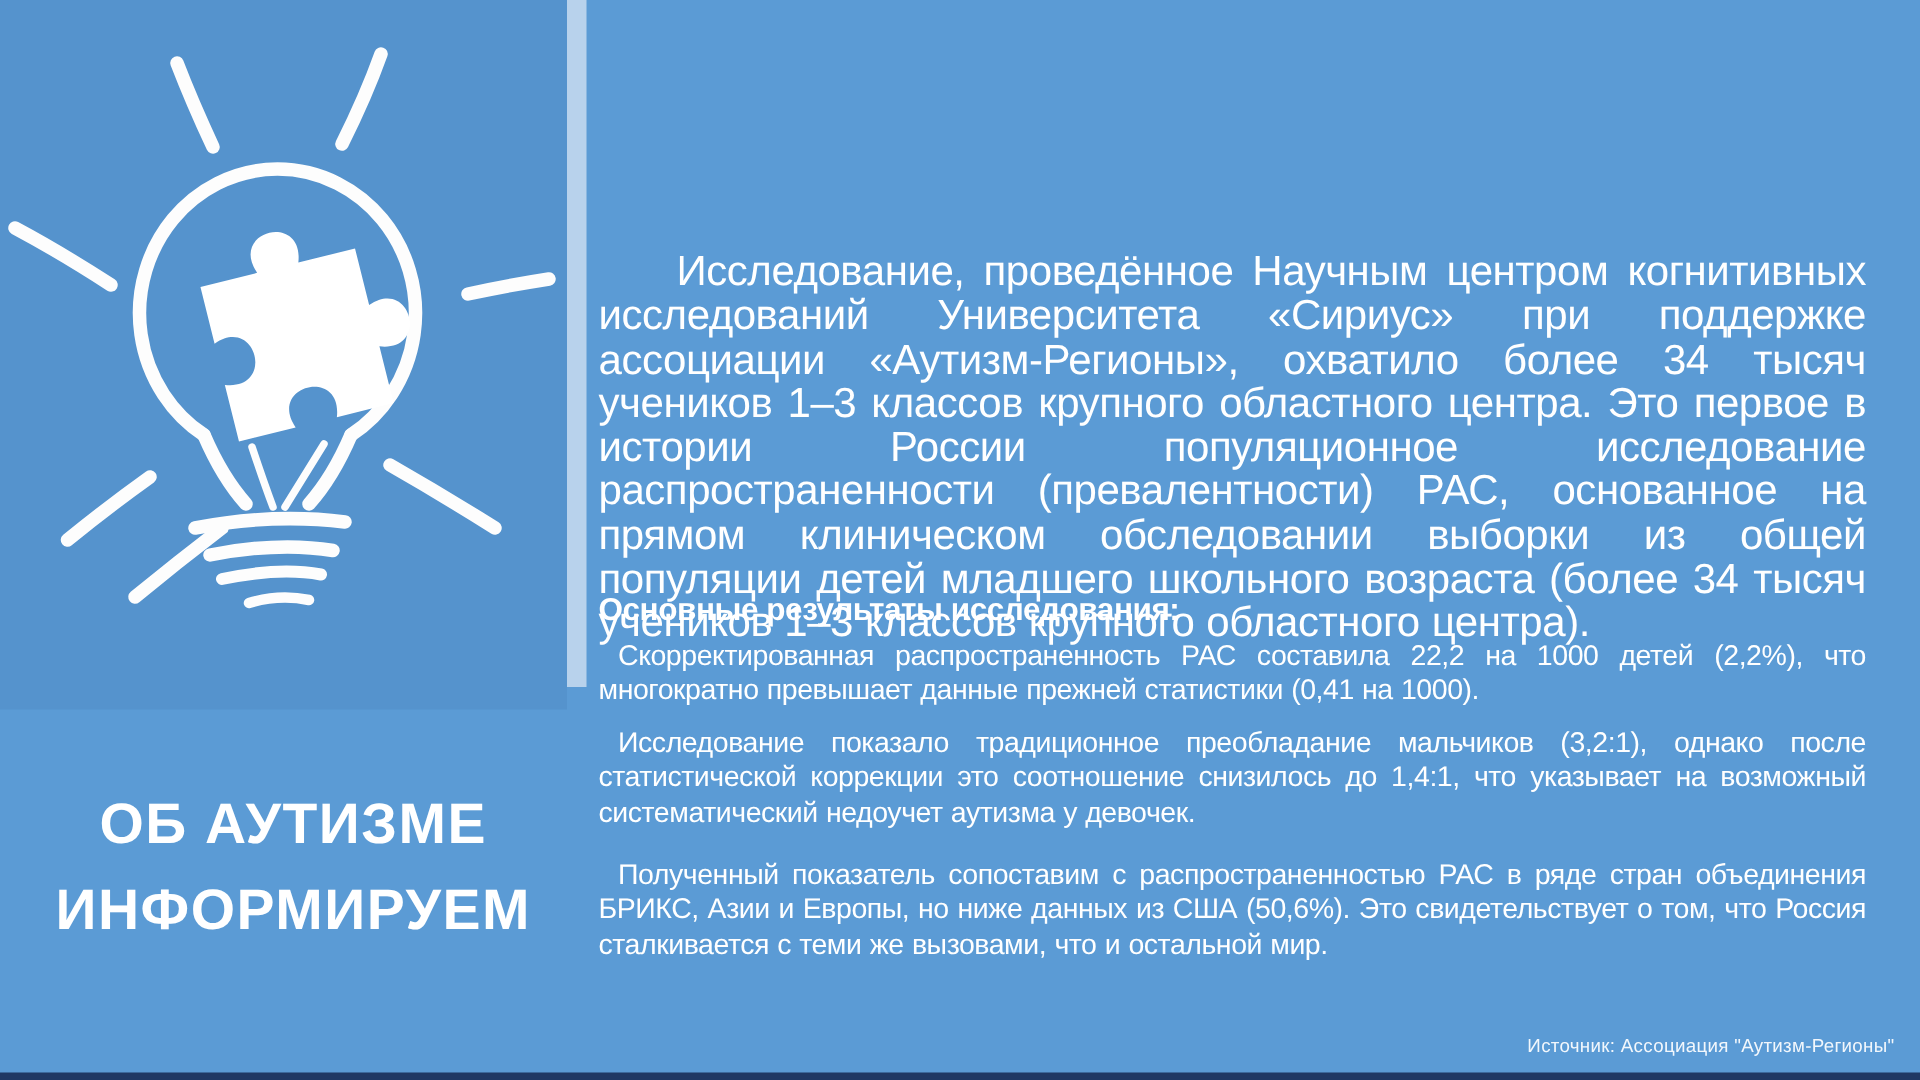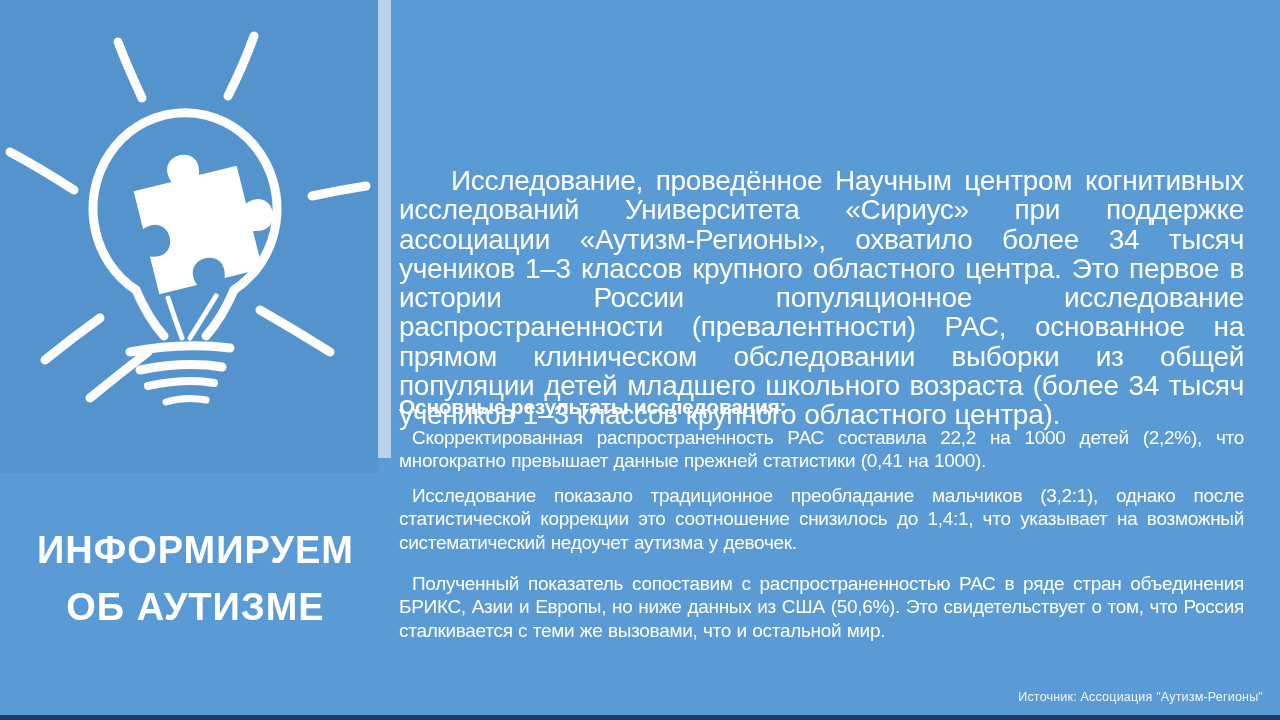--- a/index.html
+++ b/index.html
@@ -107,22 +107,22 @@
 
         <g transform="translate(198 230) rotate(-14) scale(1.18)">
           <path fill="#FFFFFF" d="M -45 -45 L -12 -45 C -22 -72 22 -72 12 -45 L 45 -45 L 45 -12 C 72 -22 72 22 45 12 L 45 45 L 12 45 C 22 18 -22 18 -12 45 L -45 45 L -45 12 C -18 22 -18 -22 -45 -12 Z"></path>
         </g>
       </svg>
     </div>
     <div class="image-edge"></div>
   </div>
 
   <div class="brand">
+    <div>ОБ АУТИЗМЕ</div>
     <div>ИНФОРМИРУЕМ</div>
-    <div>ОБ АУТИЗМЕ</div>
   </div>
 
   <div class="content">
     <div class="title">
     </div>
 
     <div class="intro">Исследование, проведённое Научным центром когнитивных исследований Университета «Сириус» при поддержке ассоциации «Аутизм-Регионы», охватило более 34 тысяч учеников 1–3 классов крупного областного центра. Это первое в истории России популяционное исследование распространенности (превалентности) РАС, основанное на прямом клиническом обследовании выборки из общей популяции детей младшего школьного возраста (более 34 тысяч учеников 1–3 классов крупного областного центра).</div>
 
     <div class="results-heading">Основные результаты исследования:</div>
 

